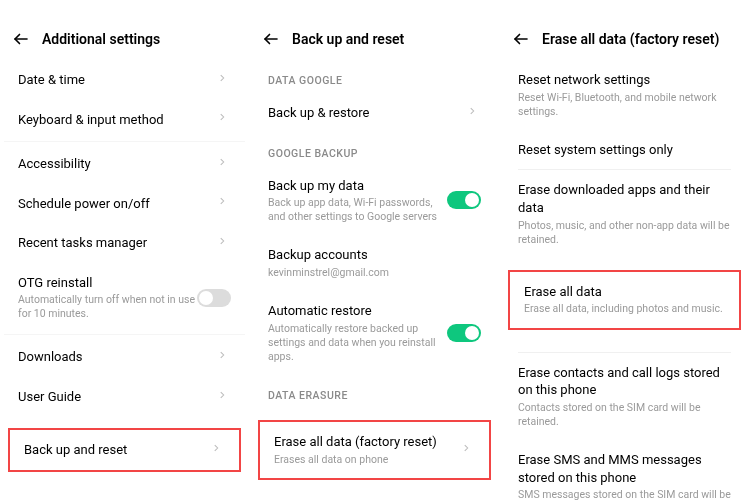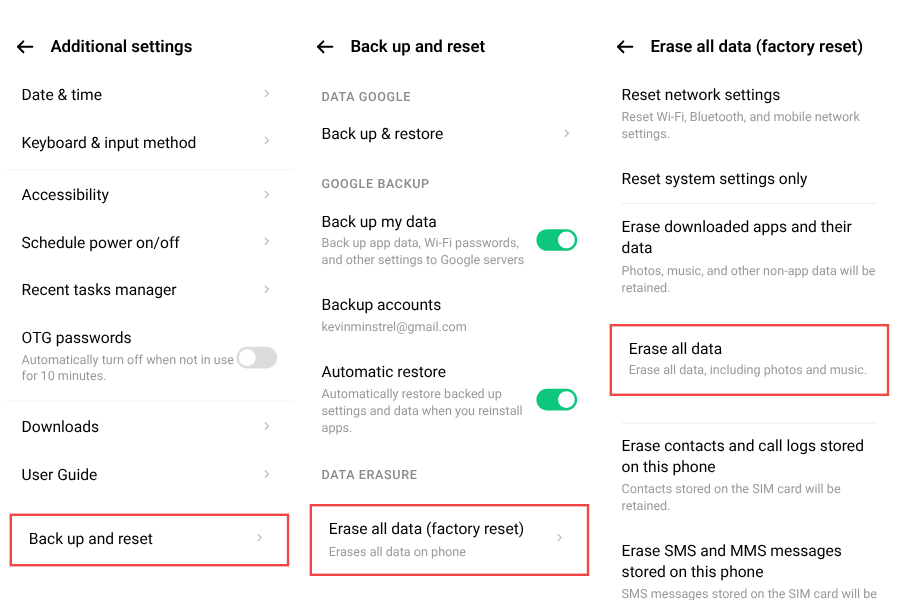--- a/index.html
+++ b/index.html
@@ -167,21 +167,21 @@
         <span class="row-label">Recent tasks manager</span>
       </div>
     <span class="chevron">
         <svg width="10" height="10" viewBox="0 0 24 24" fill="none" stroke="#bbb" stroke-width="2.5">
           <polyline points="9,5 16,12 9,19"></polyline>
         </svg>
       </span>
   </div>
   <div class="row">
     <div class="row-text">
-      <span class="row-label">OTG passwords</span>
+      <span class="row-label">OTG reinstall</span>
       <span class="row-sub">Automatically turn off when not in use for 10 minutes.</span>
     </div>
     <span class="toggle off"></span>
   </div>
 
   <div class="divider-block"></div>
 
   <div class="row">
     <div class="row-text">
         <span class="row-label">Downloads</span>

